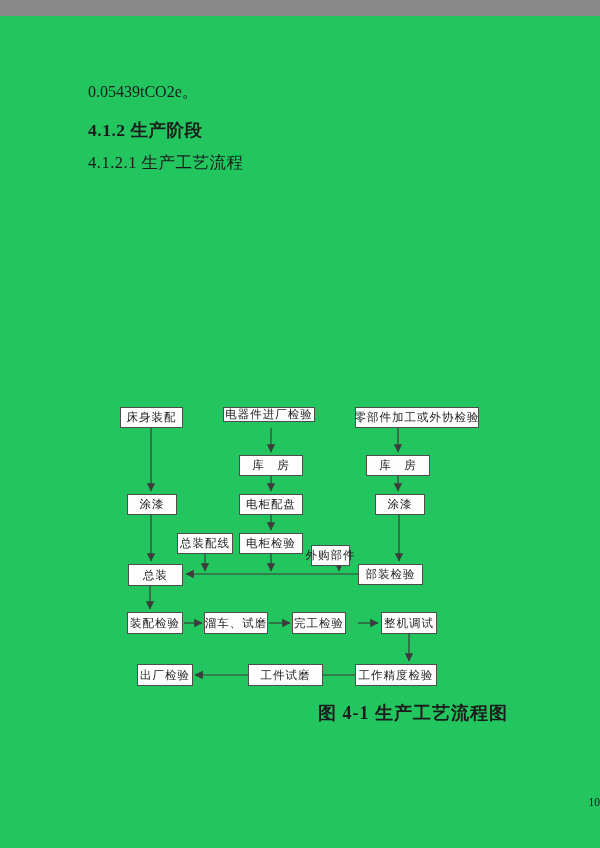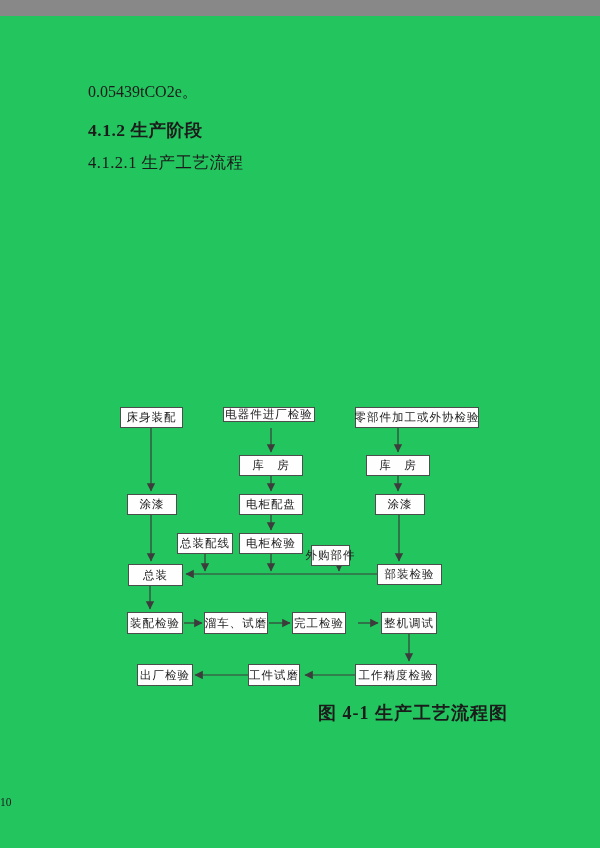--- a/index.html
+++ b/index.html
@@ -17,21 +17,21 @@
   .h1{left:88px;top:102px;font-size:17.5px;font-weight:bold;letter-spacing:.5px;}
   .h2{left:88px;top:136px;font-size:16.5px;letter-spacing:.5px;}
   .para{
     left:88px;top:160px;width:433px;
     font-size:17px;line-height:26px;
     text-align:justify;text-justify:inter-ideograph;
     text-indent:2em;
   }
   .caption{left:84px;top:685px;width:424px;text-align:right;
     font-size:18px;font-weight:bold;letter-spacing:1px;}
-  .pageno{left:0;top:780px;width:600px;text-align:left;font-size:11.5px;}
+  .pageno{left:0;top:780px;width:600px;text-align:right;font-size:11.5px;}
   .fc-box{
     position:absolute;
     border:1px solid #4d4d4d;
     background:#fefefe;
     display:flex;align-items:center;justify-content:center;
     font-size:11.5px;letter-spacing:1px;
     color:#222;
     box-sizing:border-box;
     white-space:nowrap;
   }
@@ -90,26 +90,26 @@
 
   <div class="fc-box" style="left:127px;top:478px;width:50px;height:21px">涂漆</div>
   <div class="fc-box" style="left:239px;top:478px;width:64px;height:21px">电柜配盘</div>
   <div class="fc-box" style="left:375px;top:478px;width:50px;height:21px">涂漆</div>
 
   <div class="fc-box" style="left:177px;top:517px;width:56px;height:21px">总装配线</div>
   <div class="fc-box" style="left:239px;top:517px;width:64px;height:21px">电柜检验</div>
   <div class="fc-box" style="left:311px;top:529px;width:39px;height:21px">外购部件</div>
 
   <div class="fc-box" style="left:128px;top:548px;width:55px;height:22px">总装</div>
-  <div class="fc-box" style="left:377px;top:548px;width:65px;height:21px">部装检验</div>
+  <div class="fc-box" style="left:358px;top:548px;width:65px;height:21px">部装检验</div>
 
   <div class="fc-box" style="left:127px;top:596px;width:56px;height:22px">装配检验</div>
   <div class="fc-box" style="left:204px;top:596px;width:64px;height:22px">溜车、试磨</div>
   <div class="fc-box" style="left:292px;top:596px;width:54px;height:22px">完工检验</div>
   <div class="fc-box" style="left:381px;top:596px;width:56px;height:22px">整机调试</div>
 
   <div class="fc-box" style="left:355px;top:648px;width:82px;height:22px">工作精度检验</div>
-  <div class="fc-box" style="left:248px;top:648px;width:52px;height:22px">工件试磨</div>
+  <div class="fc-box" style="left:248px;top:648px;width:75px;height:22px">工件试磨</div>
   <div class="fc-box" style="left:137px;top:648px;width:56px;height:22px">出厂检验</div>
 
   <div class="abs caption">图 4-1 生产工艺流程图</div>
   <div class="abs pageno">10</div>
 </div>
 
 </body></html>

